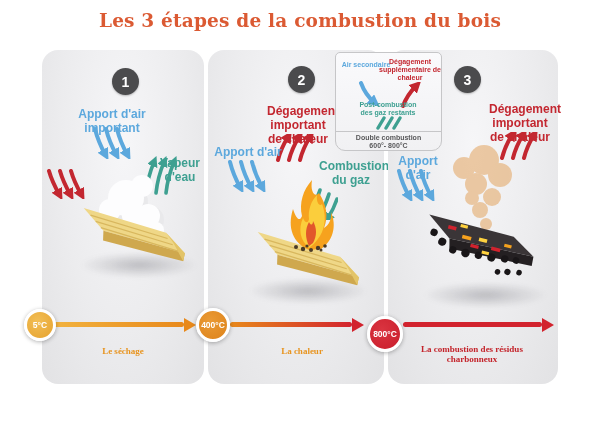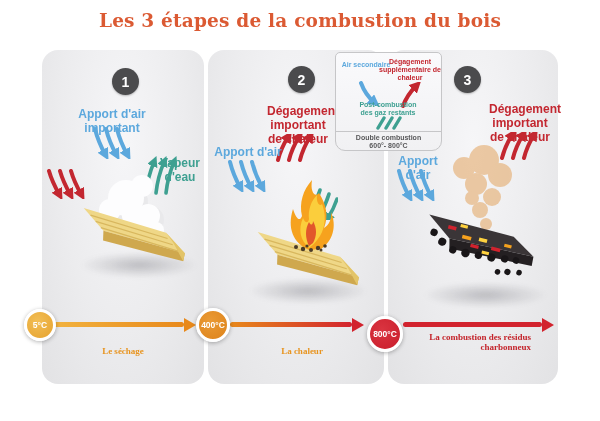--- a/index.html
+++ b/index.html
@@ -122,20 +122,21 @@
         <path class="sR" d="M25,26 C27,18 30,11 35,3"></path>
     </svg>
 
     <div class="lbl blue" style="left:0px;top:96px;width:80px;">Apport d'air</div>
     <svg class="arr" style="left:19px;top:110px;" width="40" height="32" viewBox="0 0 40 32">
       <path class="sB" d="M3,2 C5,10 8,18 13,27"></path>
         <path class="sB" d="M14,2 C16,10 19,18 24,27"></path>
         <path class="sB" d="M25,2 C27,10 30,18 35,27"></path>
     </svg>
 
+    <div class="lbl teal" style="left:111px;top:110px;width:64px;">Combustion du gaz</div>
     <svg class="arr" style="left:98px;top:138px;" width="32" height="32" viewBox="0 0 32 32">
       <path class="sT" d="M14,2 C12,9 9,16 4,24"></path>
         <path class="sT" d="M23,6 C21,13 18,20 13,28"></path>
         <path class="sT" d="M31,11 C29,17 27,22 22,30"></path>
     </svg>
 
     <div class="logshadow" style="left:40px;top:228px;width:120px;height:26px;"></div>
     <svg class="arr" style="left:40px;top:192px;transform:rotate(24deg);" width="118" height="40" viewBox="0 0 130 44">
       <polygon points="2,14 96,2 124,14 32,28" fill="#EFD787"></polygon>
       <polygon points="32,28 124,14 126,23 36,38" fill="#CFA84E"></polygon>
@@ -246,16 +247,16 @@
     <div class="head" style="left:352px;border-left:12px solid #D2232E;"></div>
     <div class="bar" style="left:403px;width:139px;background:#D2232E;"></div>
     <div class="head" style="left:542px;border-left:12px solid #D2232E;"></div>
 
     <div class="temp" style="left:24px;top:309px;width:26px;height:26px;background:radial-gradient(circle at 40% 35%,#F2BE55,#E6A22E);">5°C</div>
     <div class="temp" style="left:196px;top:308px;width:28px;height:28px;background:radial-gradient(circle at 40% 35%,#EA9A34,#DD821A);">400°C</div>
     <div class="temp" style="left:367px;top:316px;width:30px;height:30px;background:radial-gradient(circle at 40% 35%,#DA3440,#C91D2B);">800°C</div>
 
     <div class="stage orange" style="left:47px;width:152px;">Le séchage</div>
     <div class="stage orange" style="left:226px;width:152px;">La chaleur</div>
-    <div class="stage" style="left:413px;top:332px;width:118px;color:#C4242B;text-align:right;">La combustion des résidus charbonneux</div>
+    <div class="stage" style="left:413px;top:344px;width:118px;color:#C4242B;">La combustion des résidus charbonneux</div>
   </div>
 
 </div>
 
 </body></html>

